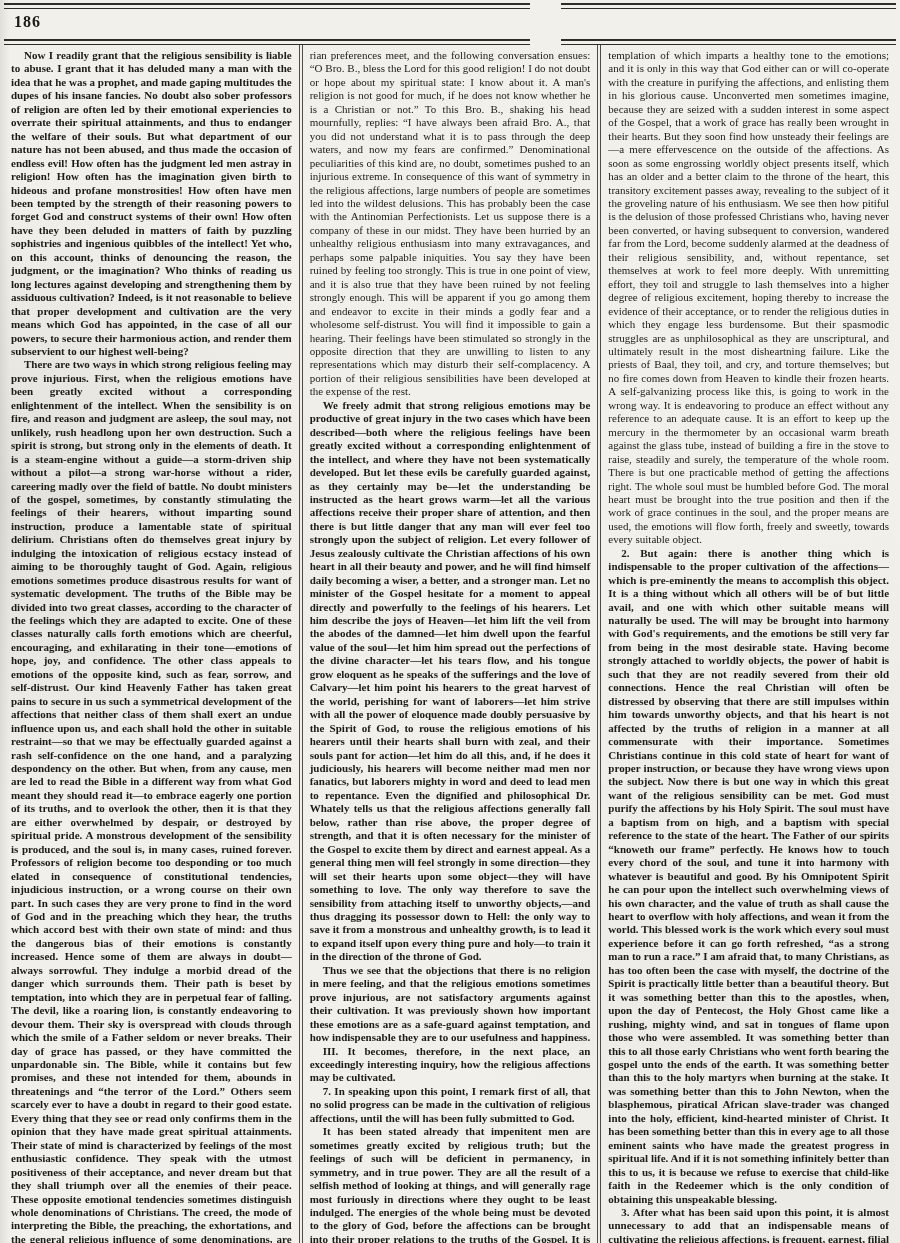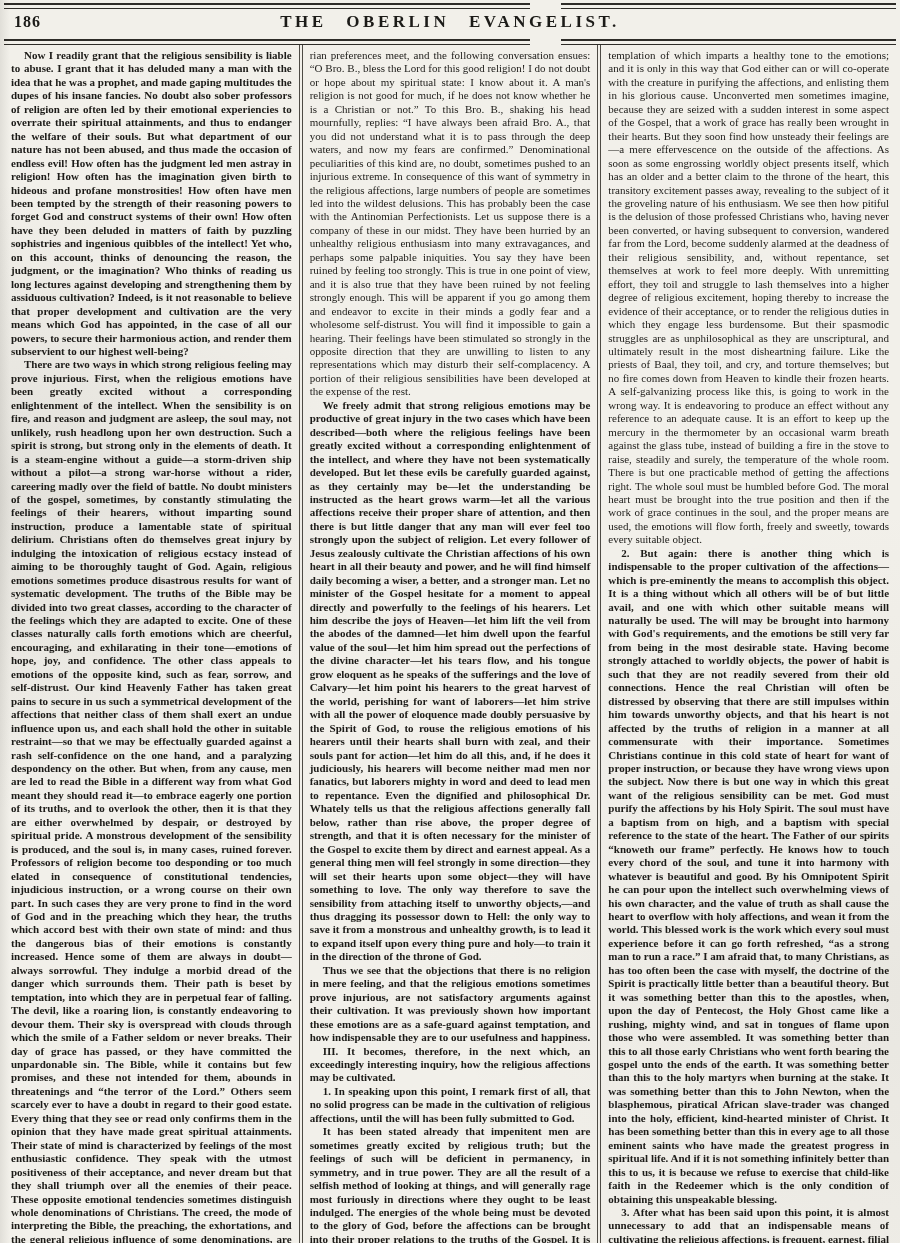--- a/index.html
+++ b/index.html
@@ -70,41 +70,40 @@
 <div class="page">
 
   <div class="rules">
     <span class="seg left"></span>
     <span class="gap"></span>
     <span class="seg right"></span>
   </div>
 
   <div class="header-row">
     <span class="page-number">186</span>
-    <span class="masthead">THE OBERLIN EVANGELIST.</span>
   </div>
 
   <div class="rules">
     <span class="seg left"></span>
     <span class="gap"></span>
     <span class="seg right"></span>
   </div>
 
   <div class="columns">
     <div class="column">
         <p class="indent">Now I readily grant that the religious sensibility is liable to abuse.  I grant that it has deluded many a man with the idea that he was a prophet, and made gaping multitudes the dupes of his insane fancies.  No doubt also sober professors of religion are often led by their emotional experiencies to overrate their spiritual attainments, and thus to endanger the welfare of their souls.  But what department of our nature has not been abused, and thus made the occasion of endless evil!  How often has the judgment led men astray in religion!  How often has the imagination given birth to hideous and profane monstrosities!  How often have men been tempted by the strength of their reasoning powers to forget God and construct systems of their own!  How often have they been deluded in matters of faith by puzzling sophistries and ingenious quibbles of the intellect!  Yet who, on this account, thinks of denouncing the reason, the judgment, or the imagination?  Who thinks of reading us long lectures against developing and strengthening them by assiduous cultivation?  Indeed, is it not reasonable to believe that proper development and cultivation are the very means which God has appointed, in the case of all our powers, to secure their harmonious action, and render them subservient to our highest well-being?</p>
         <p class="indent">There are two ways in which strong religious feeling may prove injurious.  First, when the religious emotions have been greatly excited without a corresponding enlightenment of the intellect.  When the sensibility is on fire, and reason and judgment are asleep, the soul may, not unlikely, rush headlong upon her own destruction.  Such a spirit is strong, but strong only in the elements of death.  It is a steam-engine without a guide—a storm-driven ship without a pilot—a strong war-horse without a rider, careering madly over the field of battle.  No doubt ministers of the gospel, sometimes, by constantly stimulating the feelings of their hearers, without imparting sound instruction, produce a lamentable state of spiritual delirium.  Christians often do themselves great injury by indulging the intoxication of religious ecstacy instead of aiming to be thoroughly taught of God.  Again, religious emotions sometimes produce disastrous results for want of systematic development.  The truths of the Bible may be divided into two great classes, according to the character of the feelings which they are adapted to excite.  One of these classes naturally calls forth emotions which are cheerful, encouraging, and exhilarating in their tone—emotions of hope, joy, and confidence.  The other class appeals to emotions of the opposite kind, such as fear, sorrow, and self-distrust.  Our kind Heavenly Father has taken great pains to secure in us such a symmetrical development of the affections that neither class of them shall exert an undue influence upon us, and each shall hold the other in suitable restraint—so that we may be effectually guarded against a rash self-confidence on the one hand, and a paralyzing despondency on the other.  But when, from any cause, men are led to read the Bible in a different way from what God meant they should read it—to embrace eagerly one portion of its truths, and to overlook the other, then it is that they are either overwhelmed by despair, or destroyed by spiritual pride.  A monstrous development of the sensibility is produced, and the soul is, in many cases, ruined forever.  Professors of religion become too desponding or too much elated in consequence of constitutional tendencies, injudicious instruction, or a wrong course on their own part.  In such cases they are very prone to find in the word of God and in the preaching which they hear, the truths which accord best with their own state of mind: and thus the dangerous bias of their emotions is constantly increased.  Hence some of them are always in doubt—always sorrowful.  They indulge a morbid dread of the danger which surrounds them.  Their path is beset by temptation, into which they are in perpetual fear of falling.  The devil, like a roaring lion, is constantly endeavoring to devour them.  Their sky is overspread with clouds through which the smile of a Father seldom or never breaks.  Their day of grace has passed, or they have committed the unpardonable sin.  The Bible, while it contains but few promises, and these not intended for them, abounds in threatenings and “the terror of the Lord.”  Others seem scarcely ever to have a doubt in regard to their good estate.  Every thing that they see or read only confirms them in the opinion that they have made great spiritual attainments.  Their state of mind is characterized by feelings of the most enthusiastic confidence.  They speak with the utmost positiveness of their acceptance, and never dream but that they shall triumph over all the enemies of their peace.  These opposite emotional tendencies sometimes distinguish whole denominations of Christians.  The creed, the mode of interpreting the Bible, the preaching, the exhortations, and the general religious influence of some denominations, are of a severe and gloomy character—of others, remarkably joyous and exhilarating.  Two brethren of different secta-</p>
       </div>
     <div class="colrule"></div>
     <div class="column">
         <p>rian preferences meet, and the following conversation ensues:  “O Bro. B., bless the Lord for this good religion!  I do not doubt or hope about my spiritual state: I know about it.  A man's religion is not good for much, if he does not know whether he is a Christian or not.”  To this Bro. B., shaking his head mournfully, replies: “I have always been afraid Bro. A., that you did not understand what it is to pass through the deep waters, and now my fears are confirmed.”  Denominational peculiarities of this kind are, no doubt, sometimes pushed to an injurious extreme.  In consequence of this want of symmetry in the religious affections, large numbers of people are sometimes led into the wildest delusions.  This has probably been the case with the Antinomian Perfectionists.  Let us suppose there is a company of these in our midst.  They have been hurried by an unhealthy religious enthusiasm into many extravagances, and perhaps some palpable iniquities.  You say they have been ruined by feeling too strongly.  This is true in one point of view, and it is also true that they have been ruined by not feeling strongly enough.  This will be apparent if you go among them and endeavor to excite in their minds a godly fear and a wholesome self-distrust.  You will find it impossible to gain a hearing.  Their feelings have been stimulated so strongly in the opposite direction that they are unwilling to listen to any representations which may disturb their self-complacency.  A portion of their religious sensibilities have been developed at the expense of the rest.</p>
         <p class="indent">We freely admit that strong religious emotions may be productive of great injury in the two cases which have been described—both where the religious feelings have been greatly excited without a corresponding enlightenment of the intellect, and where they have not been systematically developed.  But let these evils be carefully guarded against, as they certainly may be—let the understanding be instructed as the heart grows warm—let all the various affections receive their proper share of attention, and then there is but little danger that any man will ever feel too strongly upon the subject of religion.  Let every follower of Jesus zealously cultivate the Christian affections of his own heart in all their beauty and power, and he will find himself daily becoming a wiser, a better, and a stronger man.  Let no minister of the Gospel hesitate for a moment to appeal directly and powerfully to the feelings of his hearers.  Let him describe the joys of Heaven—let him lift the veil from the abodes of the damned—let him dwell upon the fearful value of the soul—let him him spread out the perfections of the divine character—let his tears flow, and his tongue grow eloquent as he speaks of the sufferings and the love of Calvary—let him point his hearers to the great harvest of the world, perishing for want of laborers—let him strive with all the power of eloquence made doubly persuasive by the Spirit of God, to rouse the religious emotions of his hearers until their hearts shall burn with zeal, and their souls pant for action—let him do all this, and, if he does it judiciously, his hearers will become neither mad men nor fanatics, but laborers mighty in word and deed to lead men to repentance.  Even the dignified and philosophical Dr. Whately tells us that the religious affections generally fall below, rather than rise above, the proper degree of strength, and that it is often necessary for the minister of the Gospel to excite them by direct and earnest appeal.  As a general thing men will feel strongly in some direction—they will set their hearts upon some object—they will have something to love.  The only way therefore to save the sensibility from attaching itself to unworthy objects,—and thus dragging its possessor down to Hell: the only way to save it from a monstrous and unhealthy growth, is to lead it to expand itself upon every thing pure and holy—to train it in the direction of the throne of God.</p>
         <p class="indent">Thus we see that the objections that there is no religion in mere feeling, and that the religious emotions sometimes prove injurious, are not satisfactory arguments against their cultivation.  It was previously shown how important these emotions are as a safe-guard against temptation, and how indispensable they are to our usefulness and happiness.</p>
-        <p class="indent">III.  It becomes, therefore, in the next which, an exceedingly interesting inquiry, how the religious affections may be cultivated.</p>
-        <p class="indent">1.  In speaking upon this point, I remark first of all, that no solid progress can be made in the cultivation of religious affections, until the will has been fully submitted to God.</p>
+        <p class="indent">III.  It becomes, therefore, in the next place, an exceedingly interesting inquiry, how the religious affections may be cultivated.</p>
+        <p class="indent">7.  In speaking upon this point, I remark first of all, that no solid progress can be made in the cultivation of religious affections, until the will has been fully submitted to God.</p>
         <p class="indent">It has been stated already that impenitent men are sometimes greatly excited by religious truth; but the feelings of such will be deficient in permanency, in symmetry, and in true power.  They are all the result of a selfish method of looking at things, and will generally rage most furiously in directions where they ought to be least indulged.  The energies of the whole being must be devoted to the glory of God, before the affections can be brought into their proper relations to the truths of the Gospel.  It is only when the will is consecrated to God, that the intellect, through which alone the sensibility can be affected, will be occupied with, or even gain any suitable conception of, those great truths the con-</p>
       </div>
     <div class="colrule"></div>
     <div class="column">
         <p>templation of which imparts a healthy tone to the emotions; and it is only in this way that God either can or will co-operate with the creature in purifying the affections, and enlisting them in his glorious cause.  Unconverted men sometimes imagine, because they are seized with a sudden interest in some aspect of the Gospel, that a work of grace has really been wrought in their hearts.  But they soon find how unsteady their feelings are—a mere effervescence on the outside of the affections.  As soon as some engrossing worldly object presents itself, which has an older and a better claim to the throne of the heart, this transitory excitement passes away, revealing to the subject of it the groveling nature of his enthusiasm.  We see then how pitiful is the delusion of those professed Christians who, having never been converted, or having subsequent to conversion, wandered far from the Lord, become suddenly alarmed at the deadness of their religious sensibility, and, without repentance, set themselves at work to feel more deeply.  With unremitting effort, they toil and struggle to lash themselves into a higher degree of religious excitement, hoping thereby to increase the evidence of their acceptance, or to render the religious duties in which they engage less burdensome.  But their spasmodic struggles are as unphilosophical as they are unscriptural, and ultimately result in the most disheartning failure.  Like the priests of Baal, they toil, and cry, and torture themselves; but no fire comes down from Heaven to kindle their frozen hearts.  A self-galvanizing process like this, is going to work in the wrong way.  It is endeavoring to produce an effect without any reference to an adequate cause.  It is an effort to keep up the mercury in the thermometer by an occasional warm breath against the glass tube, instead of building a fire in the stove to raise, steadily and surely, the temperature of the whole room.  There is but one practicable method of getting the affections right.  The whole soul must be humbled before God.  The moral heart must be brought into the true position and then if the work of grace continues in the soul, and the proper means are used, the emotions will flow forth, freely and sweetly, towards every suitable object.</p>
         <p class="indent">2.  But again: there is another thing which is indispensable to the proper cultivation of the affections—which is pre-eminently the means to accomplish this object.  It is a thing without which all others will be of but little avail, and one with which other suitable means will naturally be used.  The will may be brought into harmony with God's requirements, and the emotions be still very far from being in the most desirable state.  Having become strongly attached to worldly objects, the power of habit is such that they are not readily severed from their old connections.  Hence the real Christian will often be distressed by observing that there are still impulses within him towards unworthy objects, and that his heart is not affected by the truths of religion in a manner at all commensurate with their importance.  Sometimes Christians continue in this cold state of heart for want of proper instruction, or because they have wrong views upon the subject.  Now there is but one way in which this great want of the religious sensibility can be met.  God must purify the affections by his Holy Spirit.  The soul must have a baptism from on high, and a baptism with special reference to the state of the heart.  The Father of our spirits “knoweth our frame” perfectly.  He knows how to touch every chord of the soul, and tune it into harmony with whatever is beautiful and good.  By his Omnipotent Spirit he can pour upon the intellect such overwhelming views of his own character, and the value of truth as shall cause the heart to overflow with holy affections, and wean it from the world.  This blessed work is the work which every soul must experience before it can go forth refreshed, “as a strong man to run a race.”  I am afraid that, to many Christians, as has too often been the case with myself, the doctrine of the Spirit is practically little better than a beautiful theory.  But it was something better than this to the apostles, when, upon the day of Pentecost, the Holy Ghost came like a rushing, mighty wind, and sat in tongues of flame upon those who were assembled.  It was something better than this to all those early Christians who went forth bearing the gospel unto the ends of the earth.  It was something better than this to the holy martyrs when burning at the stake.  It was something better than this to John Newton, when the blasphemous, piratical African slave-trader was changed into the holy, efficient, kind-hearted minister of Christ.  It has been something better than this in every age to all those eminent saints who have made the greatest progress in spiritual life.  And if it is not something infinitely better than this to us, it is because we refuse to exercise that child-like faith in the Redeemer which is the only condition of obtaining this unspeakable blessing.</p>
         <p class="indent">3.  After what has been said upon this point, it is almost unnecessary to add that an indispensable means of cultivating the religious affections, is frequent, earnest, filial prayer to God—especially prayer with reference to this object.  God is the only being who can help our infirmities, and communion with him, in itself, exerts an inexpressibly sweet, purifying, and invigorating influence upon the sensibility.  That heart which has been drawn in-</p>
       </div>
   </div>
 

